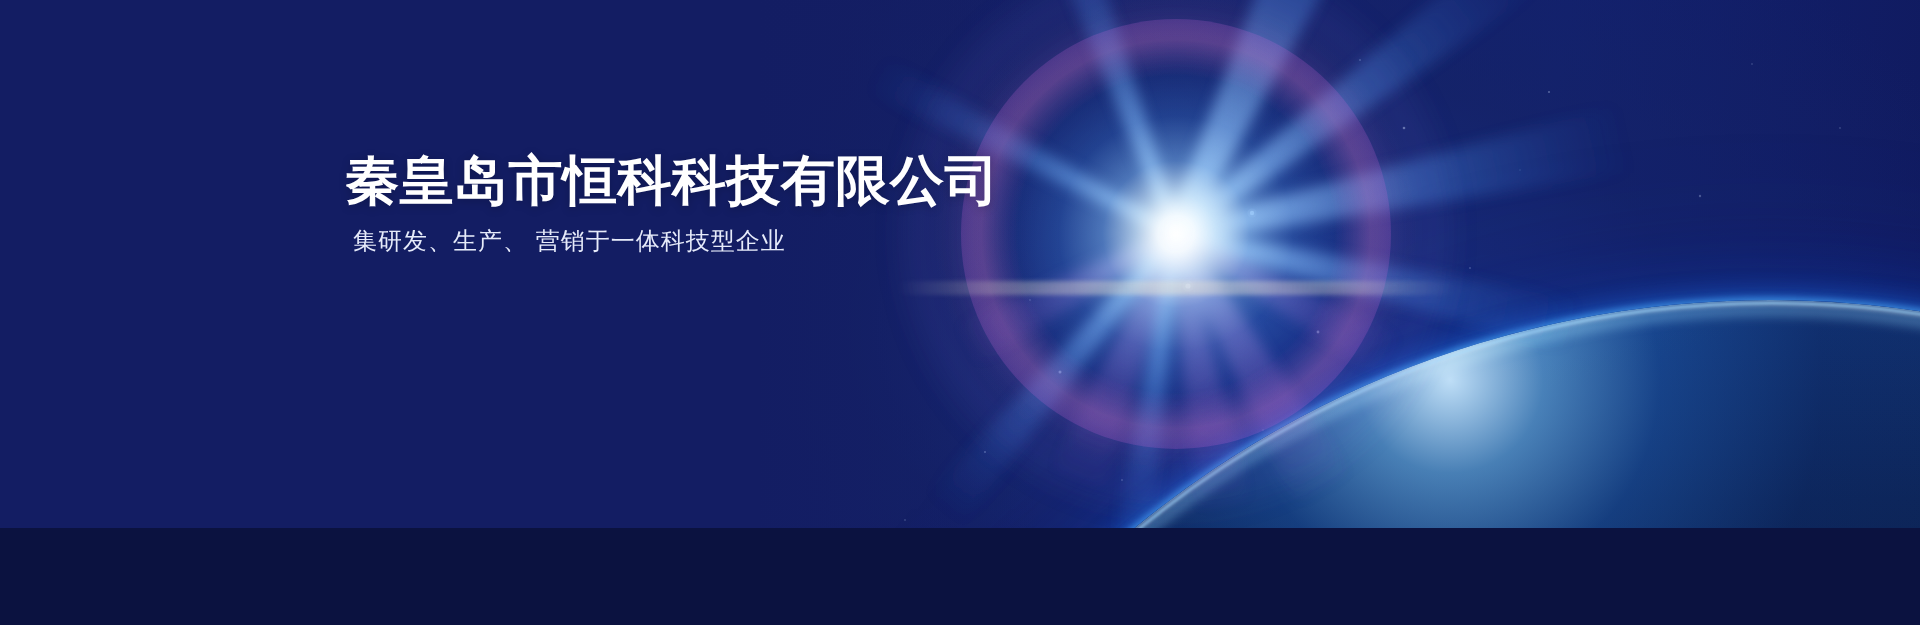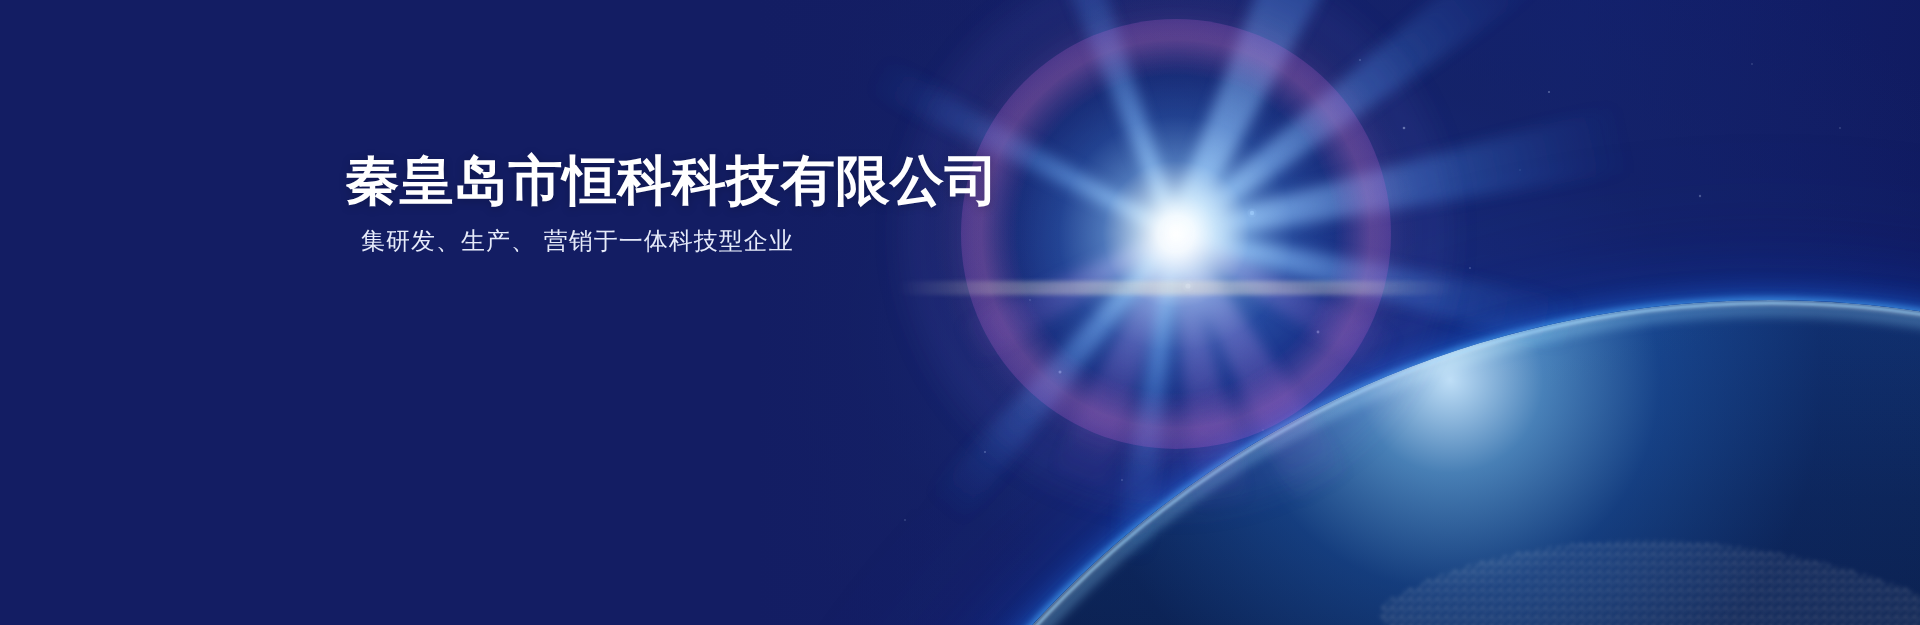--- a/index.html
+++ b/index.html
@@ -8,21 +8,21 @@
     padding: 0;
     background: #0b1240;
   }
   body {
     font-family: "Liberation Sans", "DejaVu Sans", sans-serif;
   }
 
   .banner {
     position: relative;
     width: 1920px;
-    height: 625px;
+    height: 528px;
     overflow: hidden;
     background: #141E66;
   }
 
   
   .space-base {
     position: absolute;
     inset: 0;
     background:
       radial-gradient(ellipse 1100px 700px at 1260px 330px,
@@ -188,21 +188,21 @@
     margin: 0;
     font-size: 54px;
     line-height: 1.12;
     font-weight: 700;
     color: #ffffff;
     letter-spacing: 0.5px;
     white-space: nowrap;
     text-shadow: 0 2px 10px rgba(0,0,0,0.22);
   }
   .hero-subtitle {
-    margin: 14px 0 0 16px;
+    margin: 14px 0 0 8px;
     font-size: 24px;
     line-height: 1.4;
     font-weight: 400;
     color: #eef2ff;
     letter-spacing: 1px;
     white-space: nowrap;
     opacity: .97;
   }
 </style>
 </head>

